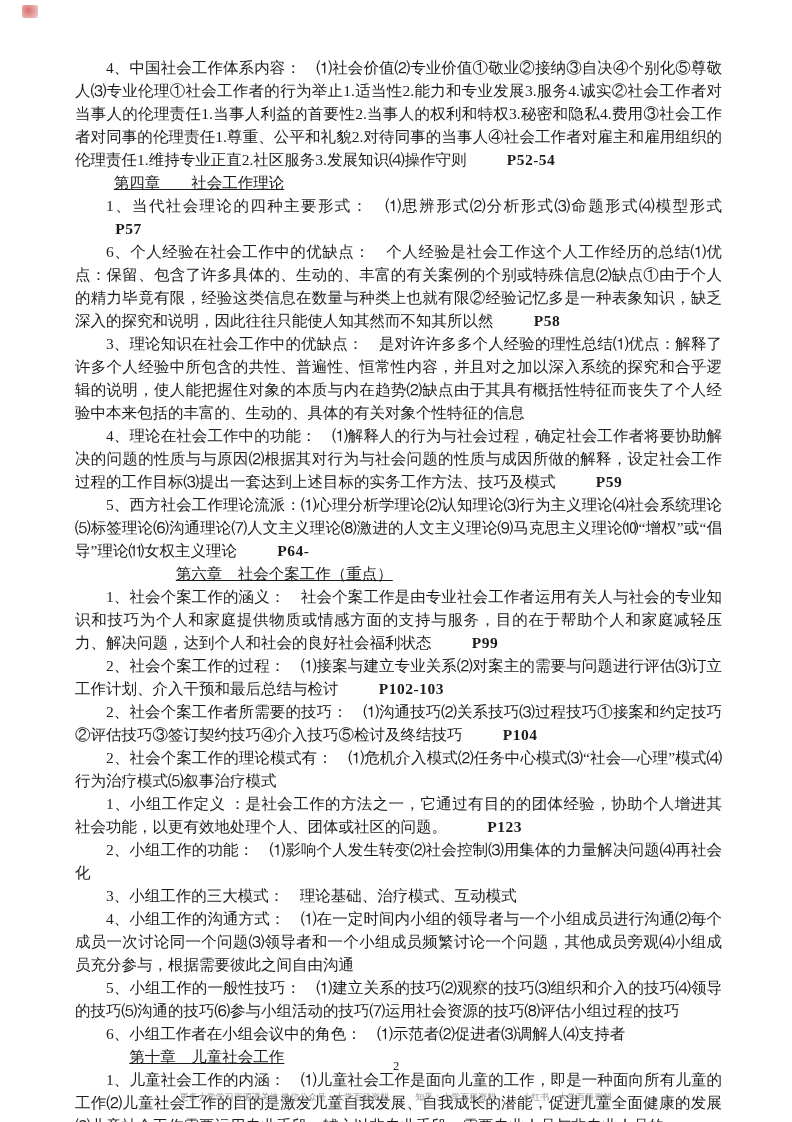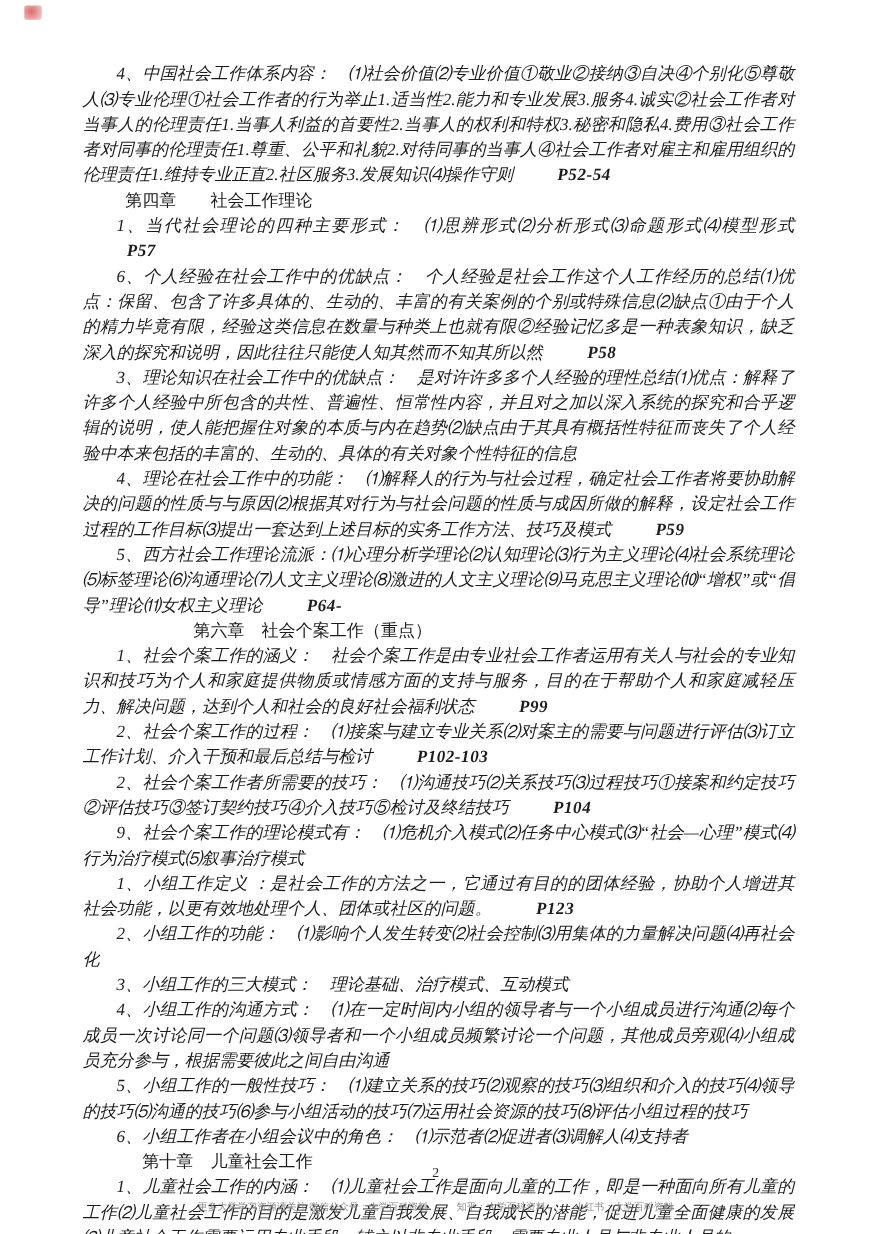--- a/index.html
+++ b/index.html
@@ -36,22 +36,22 @@
     right: 70px;
     top: 56px;
     font-size: 15.5px;
     line-height: 23px;
     text-align: justify;
   }
   .doc p {
     margin: 0;
     padding: 0;
   }
-  .block.para { text-indent: 2em; font-style: italic; }
-  .block.heading { text-indent: 2em; }
+  .block.para { text-indent: 2em; }
+  .block.heading { text-indent: 2em; text-decoration: underline; }
   .pageref {
     font-weight: bold;
     margin-left: 2.6em;
     letter-spacing: 0.5px;
   }
   .pagenum {
     position: absolute;
     left: 0;
     right: 0;
     bottom: 48px;
@@ -85,21 +85,21 @@
       <p class="block heading" style="text-indent: 2.5em;"><span>第四章　　社会工作理论</span></p>
       <p class="block para"><span>1、当代社会理论的四种主要形式：　⑴思辨形式⑵分析形式⑶命题形式⑷模型形式</span><span class="pageref">P57</span></p>
       <p class="block para"><span>6、个人经验在社会工作中的优缺点：　个人经验是社会工作这个人工作经历的总结⑴优点：保留、包含了许多具体的、生动的、丰富的有关案例的个别或特殊信息⑵缺点①由于个人的精力毕竟有限，经验这类信息在数量与种类上也就有限②经验记忆多是一种表象知识，缺乏深入的探究和说明，因此往往只能使人知其然而不知其所以然</span><span class="pageref">P58</span></p>
       <p class="block para"><span>3、理论知识在社会工作中的优缺点：　是对许许多多个人经验的理性总结⑴优点：解释了许多个人经验中所包含的共性、普遍性、恒常性内容，并且对之加以深入系统的探究和合乎逻辑的说明，使人能把握住对象的本质与内在趋势⑵缺点由于其具有概括性特征而丧失了个人经验中本来包括的丰富的、生动的、具体的有关对象个性特征的信息</span></p>
       <p class="block para"><span>4、理论在社会工作中的功能：　⑴解释人的行为与社会过程，确定社会工作者将要协助解决的问题的性质与与原因⑵根据其对行为与社会问题的性质与成因所做的解释，设定社会工作过程的工作目标⑶提出一套达到上述目标的实务工作方法、技巧及模式</span><span class="pageref">P59</span></p>
       <p class="block para"><span>5、西方社会工作理论流派：⑴心理分析学理论⑵认知理论⑶行为主义理论⑷社会系统理论⑸标签理论⑹沟通理论⑺人文主义理论⑻激进的人文主义理论⑼马克思主义理论⑽“增权”或“倡导”理论⑾女权主义理论</span><span class="pageref">P64-</span></p>
       <p class="block heading" style="text-indent: 6.5em;"><span>第六章　社会个案工作（重点）</span></p>
       <p class="block para"><span>1、社会个案工作的涵义：　社会个案工作是由专业社会工作者运用有关人与社会的专业知识和技巧为个人和家庭提供物质或情感方面的支持与服务，目的在于帮助个人和家庭减轻压力、解决问题，达到个人和社会的良好社会福利状态</span><span class="pageref">P99</span></p>
       <p class="block para"><span>2、社会个案工作的过程：　⑴接案与建立专业关系⑵对案主的需要与问题进行评估⑶订立工作计划、介入干预和最后总结与检讨</span><span class="pageref">P102-103</span></p>
       <p class="block para"><span>2、社会个案工作者所需要的技巧：　⑴沟通技巧⑵关系技巧⑶过程技巧①接案和约定技巧②评估技巧③签订契约技巧④介入技巧⑤检讨及终结技巧</span><span class="pageref">P104</span></p>
-      <p class="block para"><span>9、社会个案工作的理论模式有：　⑴危机介入模式⑵任务中心模式⑶“社会—心理”模式⑷行为治疗模式⑸叙事治疗模式</span></p>
+      <p class="block para"><span>2、社会个案工作的理论模式有：　⑴危机介入模式⑵任务中心模式⑶“社会—心理”模式⑷行为治疗模式⑸叙事治疗模式</span></p>
       <p class="block para"><span>1、小组工作定义 ：是社会工作的方法之一，它通过有目的的团体经验，协助个人增进其社会功能，以更有效地处理个人、团体或社区的问题。</span><span class="pageref">P123</span></p>
       <p class="block para"><span>2、小组工作的功能：　⑴影响个人发生转变⑵社会控制⑶用集体的力量解决问题⑷再社会化</span></p>
       <p class="block para"><span>3、小组工作的三大模式：　理论基础、治疗模式、互动模式</span></p>
       <p class="block para"><span>4、小组工作的沟通方式：　⑴在一定时间内小组的领导者与一个小组成员进行沟通⑵每个成员一次讨论同一个问题⑶领导者和一个小组成员频繁讨论一个问题，其他成员旁观⑷小组成员充分参与，根据需要彼此之间自由沟通</span></p>
       <p class="block para"><span>5、小组工作的一般性技巧：　⑴建立关系的技巧⑵观察的技巧⑶组织和介入的技巧⑷领导的技巧⑸沟通的技巧⑹参与小组活动的技巧⑺运用社会资源的技巧⑻评估小组过程的技巧</span></p>
       <p class="block para"><span>6、小组工作者在小组会议中的角色：　⑴示范者⑵促进者⑶调解人⑷支持者</span></p>
       <p class="block heading" style="text-indent: 3.5em;"><span>第十章　儿童社会工作</span></p>
       <p class="block para"><span>1、儿童社会工作的内涵：　⑴儿童社会工作是面向儿童的工作，即是一种面向所有儿童的工作⑵儿童社会工作的目的是激发儿童自我发展、自我成长的潜能，促进儿童全面健康的发展⑶儿童社会工作需要运用专业手段，辅之以非专业手段，需要专业人员与非专业人员的</span></p>
     </div>
 

